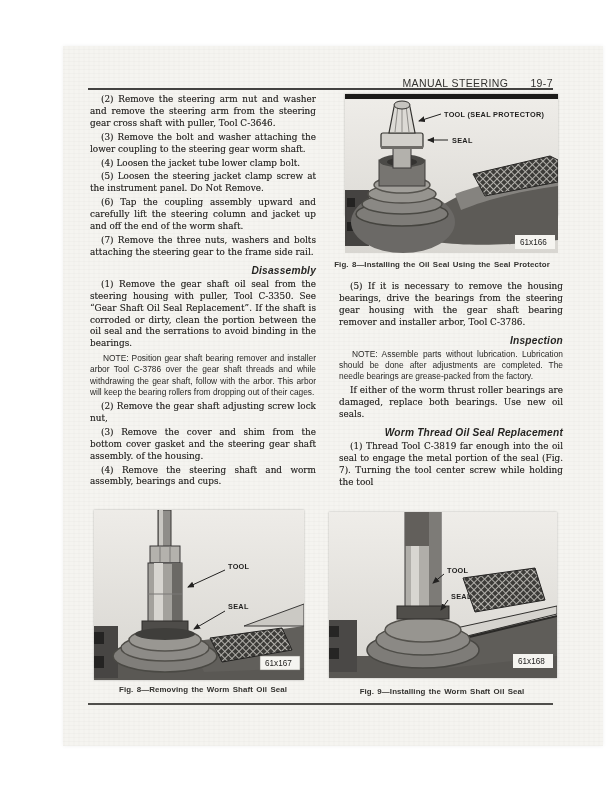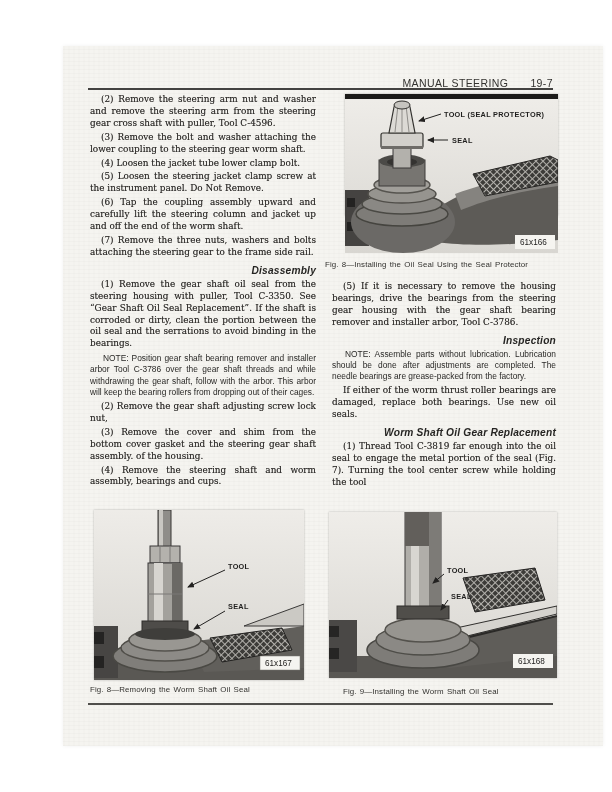--- a/index.html
+++ b/index.html
@@ -19,84 +19,84 @@
     position:absolute;left:25px;top:24px;width:465px;height:16px;
     display:flex;justify-content:flex-end;align-items:baseline;gap:22px;
     font-family:"Liberation Sans", sans-serif;font-weight:normal;
     font-size:10.5px;color:#33322f;letter-spacing:0.4px;margin-top:7px;
   }
   .rule{position:absolute;background:#434240;height:2px;}
   .rule.top{left:25px;top:42px;width:465px;}
   .rule.bottom{left:25px;top:657px;width:465px;background:#4f4e4b;}
   .col{position:absolute;text-align:justify;}
   .col-left{left:27px;top:48px;width:226px;}
-  .col-right{left:269px;top:235px;width:224px;}
+  .col-right{left:276px;top:235px;width:224px;}
   p.body{
     margin:0 0 2px 0;font-size:8.9px;line-height:11.9px;
     text-indent:11px;color:#2d2b29;text-shadow:0 0 0.3px rgba(45,43,41,0.55);
   }
   p.note{
     margin:3px 0 3px 0;font-family:"Liberation Sans", sans-serif;font-weight:normal;
     font-size:8.4px;line-height:11.2px;text-indent:13px;color:#2a2927;
   }
   h3.sub{
     margin:6px 0 3px 0;font-family:"Liberation Sans", sans-serif;
     font-style:italic;font-weight:bold;font-size:10.2px;color:#262523;
     text-align:right;text-indent:0;letter-spacing:0.2px;
   }
   .photo{position:absolute;box-shadow:0 0 2px rgba(0,0,0,0.25);}
   .photo svg{display:block;}
   .caption{
-    position:absolute;font-family:"Liberation Sans", sans-serif;font-weight:normal;
-    font-size:7.9px;color:#33322f;letter-spacing:0.1px;
+    position:absolute;font-family:"Liberation Sans", sans-serif;font-weight:bold;
+    font-size:7.9px;color:#33322f;text-align:center;letter-spacing:0.1px;
     word-spacing:1px;
   }
   .cap8{left:262px;top:214px;width:234px;}
   .cap7{left:27px;top:639px;width:226px;}
-  .cap9{left:280px;top:641px;width:234px;}
+  .cap9{left:262px;top:641px;width:234px;}
   svg text.lbl{
     font-family:"Liberation Sans", sans-serif;font-size:7.3px;
     fill:#1f1e1d;letter-spacing:0.3px;font-weight:bold;
   }
   svg text.tag{
     font-family:"Liberation Sans", sans-serif;font-size:8.2px;fill:#232221;
   }
 </style>
 </head>
 <body>
 
 <div class="sheet">
 
   <div class="hdr">
     <span>MANUAL STEERING</span>
     <span>19-7</span>
   </div>
   <div class="rule top"></div>
 
   <div class="col col-left">
-    <p class="body">(2) Remove the steering arm nut and washer and remove the steering arm from the steering gear cross shaft with puller, Tool C-4596.</p>
+    <p class="body">(2) Remove the steering arm nut and washer and remove the steering arm from the steering gear cross shaft with puller, Tool C-3646.</p>
     <p class="body">(3) Remove the bolt and washer attaching the lower coupling to the steering gear worm shaft.</p>
     <p class="body">(4) Loosen the jacket tube lower clamp bolt.</p>
     <p class="body">(5) Loosen the steering jacket clamp screw at the instrument panel. Do Not Remove.</p>
     <p class="body">(6) Tap the coupling assembly upward and carefully lift the steering column and jacket up and off the end of the worm shaft.</p>
     <p class="body">(7) Remove the three nuts, washers and bolts attaching the steering gear to the frame side rail.</p>
     <h3 class="sub">Disassembly</h3>
     <p class="body">(1) Remove the gear shaft oil seal from the steering housing with puller, Tool C-3350. See “Gear Shaft Oil Seal Replacement”. If the shaft is corroded or dirty, clean the portion between the oil seal and the serrations to avoid binding in the bearings.</p>
     <p class="note">NOTE: Position gear shaft bearing remover and installer arbor Tool C-3786 over the gear shaft threads and while withdrawing the gear shaft, follow with the arbor. This arbor will keep the bearing rollers from dropping out of their cages.</p>
     <p class="body">(2) Remove the gear shaft adjusting screw lock nut,</p>
     <p class="body">(3) Remove the cover and shim from the bottom cover gasket and the steering gear shaft assembly. of the housing.</p>
     <p class="body">(4) Remove the steering shaft and worm assembly, bearings and cups.</p>
   </div>
 
   <div class="col col-right">
     <p class="body">(5) If it is necessary to remove the housing bearings, drive the bearings from the steering gear housing with the gear shaft bearing remover and installer arbor, Tool C-3786.</p>
     <h3 class="sub">Inspection</h3>
     <p class="note">NOTE: Assemble parts without lubrication. Lubrication should be done after adjustments are completed. The needle bearings are grease-packed from the factory.</p>
     <p class="body">If either of the worm thrust roller bearings are damaged, replace both bearings. Use new oil seals.</p>
-    <h3 class="sub">Worm Shaft Oil Gear Replacement</h3>
+    <h3 class="sub">Worm Thread Oil Seal Replacement</h3>
     <p class="body">(1) Thread Tool C-3819 far enough into the oil seal to engage the metal portion of the seal (Fig. 7). Turning the tool center screw while holding the tool</p>
   </div>
 
   <div class="photo" style="left:282px;top:48px;width:213px;height:122px;">
     <svg width="213" height="159" viewBox="0 0 213 159">
       <defs>
         <linearGradient id="g8" x1="0" y1="0" x2="0" y2="1">
           <stop offset="0" stop-color="#efede9"></stop>
             <stop offset="1" stop-color="#d8d6d1"></stop>
         </linearGradient>

